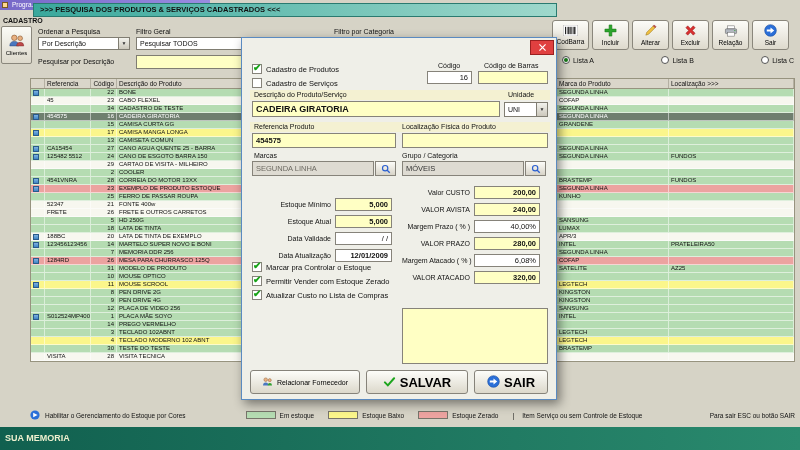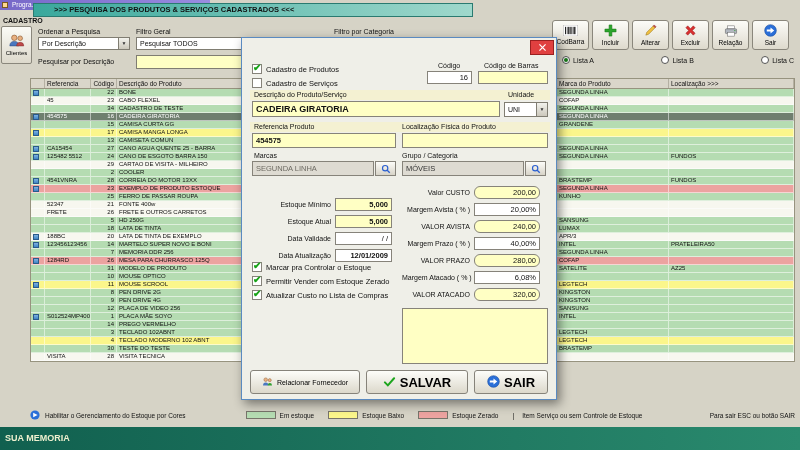--- a/index.html
+++ b/index.html
@@ -4,23 +4,23 @@
 <style>
   * { margin:0; padding:0; box-sizing:border-box; }
   html,body { width:800px; height:450px; overflow:hidden; }
   body { position:relative; font-family:"Liberation Sans", sans-serif; background:#d6d3c6; color:#111; }
 
   
   .os-bar { position:absolute; left:0; top:0; width:210px; height:10px;
     background:linear-gradient(90deg,var(--c-purple,#7668c8),#9a8ce0); color:#fff;
     font-size:6.5px; line-height:10px; padding-left:12px; white-space:nowrap; }
   .os-ico { position:absolute; left:2px; top:2px; width:6px; height:6px; background:#ffd890; border:1px solid #7a5a20; }
-  .title-teal { position:absolute; left:33px; top:3px; width:440px; height:14px;
+  .title-teal { position:absolute; left:33px; top:3px; width:524px; height:14px;
     background:linear-gradient(90deg,var(--c-teal_a,#3aa89c),var(--c-teal_b,#9fd8cc));
-    border:1px solid #2a7a70; font-size:7.5px; font-weight:bold; line-height:12px; padding-left:20px;
+    border:1px solid #2a7a70; font-size:7.5px; font-weight:bold; line-height:12px; padding-left:6px;
     white-space:nowrap; z-index:2; }
   .menu-cad { position:absolute; left:3px; top:17px; font-size:7px; font-weight:bold; }
 
   
   .btn-clientes { position:absolute; left:1px; top:26px; width:31px; height:38px;
     background:linear-gradient(#fbfbf6,#ddd9cc); border:1px solid #8a877c; border-radius:2px;
     display:flex; flex-direction:column; align-items:center; justify-content:center; gap:2px; font-size:6px; }
 
   
   .lbl7 { position:absolute; font-size:7px; white-space:nowrap; }
@@ -94,21 +94,21 @@
   .stack { position:absolute; }
   .frow, .prow { display:flex; align-items:center; height:17px; }
   .frow .lb { width:85px; text-align:right; padding-right:4px; font-size:7px; white-space:nowrap; }
   .frow .vl { width:57px; height:13px; border:1px solid #86837a; background:#fff; font-size:7.5px;
     text-align:right; padding:0 3px; line-height:11px; }
   .frow.qty .vl { background:var(--c-input_yellow,#ffffc4); font-weight:bold; }
   .frow.dateb .vl { font-weight:bold; }
   .prow .lb { width:72px; text-align:right; padding-right:4px; font-size:7px; white-space:nowrap; }
   .prow .vl { width:66px; height:13px; border:1px solid #86837a; background:#fff; font-size:7.5px;
     text-align:right; padding:0 3px; line-height:11px; }
-  .prow.money .vl { background:var(--c-input_yellow,#ffffc4); font-weight:normal;border-radius:6px; }
+  .prow.money .vl { background:var(--c-input_yellow,#ffffc4); font-weight:bold; }
   .cklist .chkrow2 { display:flex; align-items:center; gap:4px; height:14px; font-size:7.5px; white-space:nowrap; }
   .notes { position:absolute; left:160px; top:270px; width:146px; height:56px;
     background:var(--c-input_yellow,#ffffc4); border:1px solid #86837a; }
   .dbtn { position:absolute; top:332px; height:24px; background:linear-gradient(#fdfdf9,#dcd8cb);
     border:1px solid #86837a; border-radius:3px; display:flex; align-items:center; justify-content:center;
     gap:4px; font-size:7px; }
   .dbtn b { font-size:13px; }
 </style>
 </head>
 <body>
@@ -657,24 +657,20 @@
       </div>
     </div>
 
   <div class="stack" style="left:160px; top:146px; width:148px;">
 
       <div class="prow money">
         <span class="lb">Valor CUSTO</span>
         <span class="vl">200,00</span>
       </div>
 
-      <div class="prow pct">
-        <span class="lb">Margem Avista ( % )</span>
-        <span class="vl">20,00%</span>
-      </div>
 
       <div class="prow money">
         <span class="lb">VALOR AVISTA</span>
         <span class="vl">240,00</span>
       </div>
 
       <div class="prow pct">
         <span class="lb">Margem Prazo ( % )</span>
         <span class="vl">40,00%</span>
       </div>

